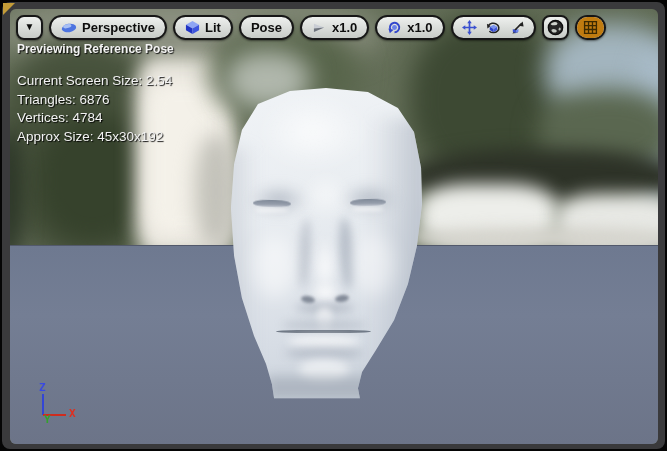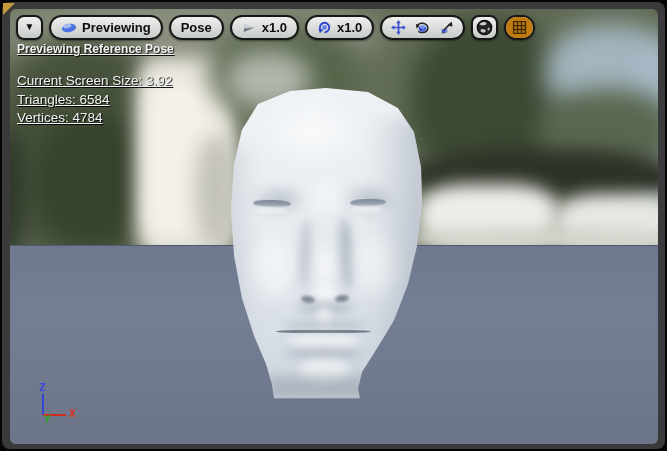--- a/index.html
+++ b/index.html
@@ -98,21 +98,21 @@
   .sq{width:27px;padding:0;border-radius:8px;}
   .caret{font-size:10px;line-height:1;}
   .tbtn svg{display:block;}
   .grp{padding:0 9px;gap:9px;}
   .snapgrp{padding:0;overflow:hidden;}
   .seg{display:flex;align-items:center;justify-content:center;height:25px;width:27px;
     position:relative;box-sizing:border-box;}
   .seg.on{background:#c07b10;}
   .spacer{flex:1;}
   
-  .ovl{position:absolute;z-index:8;color:#f2f2f2;text-shadow:1px 1px 1px rgba(0,0,0,.9);text-decoration:underline;}
+  .ovl{position:absolute;z-index:8;color:#f2f2f2;text-shadow:1px 1px 1px rgba(0,0,0,.9);}
   .preview{left:7px;top:33px;font-size:12px;font-weight:700;}
   .stats{left:7px;top:63px;font-size:13.5px;line-height:18.5px;font-weight:400;}
   
   .gizmo{position:absolute;left:25px;top:369px;width:60px;height:50px;z-index:8;}
   .gizmo .zline{position:absolute;left:7px;top:16px;width:2px;height:21px;background:#3346d6;}
   .gizmo .xline{position:absolute;left:8px;top:36px;width:23px;height:2px;background:#cf2c1e;}
   .glabel{position:absolute;font-size:11px;font-weight:700;font-family:"DejaVu Sans Mono",monospace;}
   .gz{left:4px;top:3px;color:#3949e2;} .gx{left:34px;top:29px;color:#e22d1c;}
   .gy{left:9px;top:35px;color:#33a22b;}
 </style>
@@ -178,21 +178,31 @@
       <div class="tbtn sq">
         <span class="caret">▼</span>
       </div>
       <div class="tbtn">
         <span>
           <svg width="16" height="11" viewBox="0 0 16 11">
               <ellipse cx="8" cy="6" rx="7.2" ry="4.2" fill="#4d74e0" transform="rotate(-10 8 6)"></ellipse>
               <ellipse cx="6.2" cy="4.2" rx="4.2" ry="2" fill="#a8c0f4" transform="rotate(-12 6 4)"></ellipse>
             </svg>
         </span>
-        <span>Previewing</span>
+        <span>Perspective</span>
+      </div>
+      <div class="tbtn">
+        <span>
+          <svg width="15" height="15" viewBox="0 0 16 16">
+              <polygon points="8,1 15,5 8,9 1,5" fill="#8fa6f4"></polygon>
+              <polygon points="1,5 8,9 8,15 1,11" fill="#2033c4"></polygon>
+              <polygon points="15,5 8,9 8,15 15,11" fill="#3e56de"></polygon>
+            </svg>
+        </span>
+        <span>Lit</span>
       </div>
       <div class="tbtn">
         <span>Pose</span>
       </div>
       <div class="tbtn">
         <span>
           <svg width="15" height="12" viewBox="0 0 16 13">
               <polygon points="2,3 13,7 2,12" fill="#c9cdd4"></polygon>
               <polygon points="2,8 13,7 2,12" fill="#6e747c"></polygon>
             </svg>
@@ -270,23 +280,24 @@
             </svg>
         </div>
 
       </div>
       <div class="spacer"></div>
 
     </div>
 
     <div class="ovl preview">Previewing Reference Pose</div>
     <div class="ovl stats">
-      <div>Current Screen Size: 3.92</div>
-      <div>Triangles: 6584</div>
+      <div>Current Screen Size: 2.54</div>
+      <div>Triangles: 6876</div>
       <div>Vertices: 4784</div>
+      <div>Approx Size: 45x30x192</div>
     </div>
 
     <div class="gizmo">
       <span class="glabel gz">Z</span>
       <div class="zline"></div>
       <div class="xline"></div>
       <span class="glabel gx">X</span>
       <span class="glabel gy">Y</span>
     </div>
 

